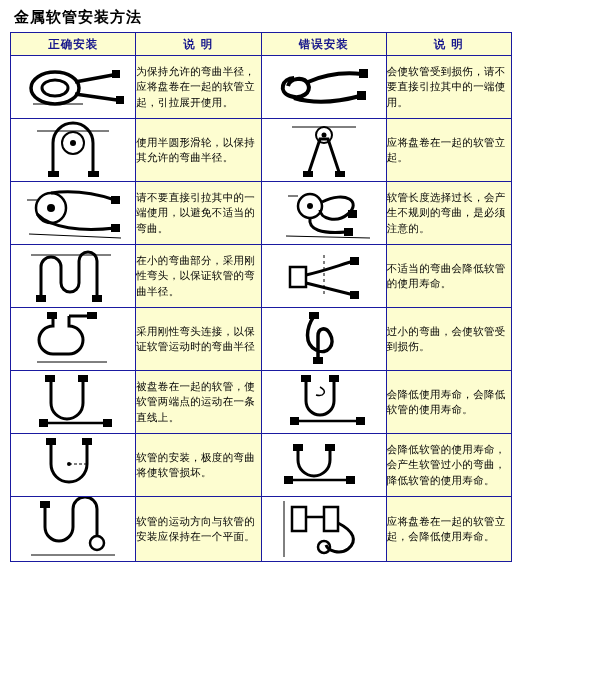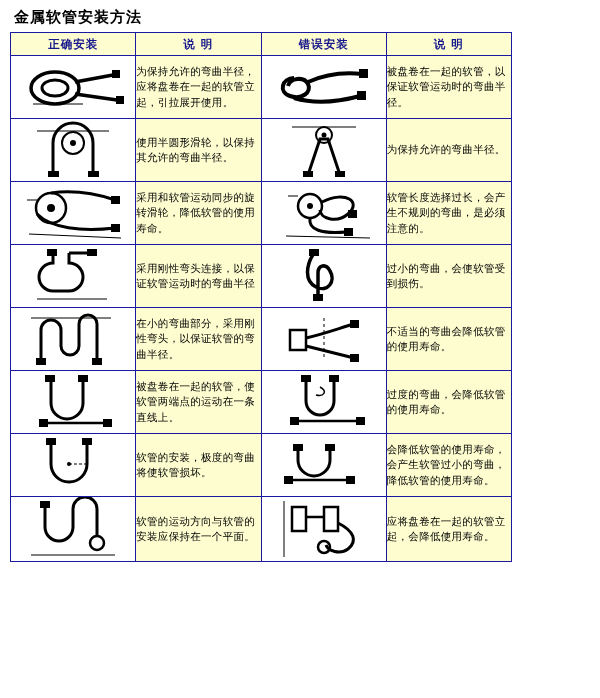--- a/index.html
+++ b/index.html
@@ -103,21 +103,21 @@
           <span>
             <svg width="120" height="58" viewBox="0 0 120 58">
               <path d="M30 20 C18 20 14 34 26 38 C38 42 48 34 44 26 C40 18 26 20 24 28" fill="none" stroke="#000" stroke-width="4"></path>
               <path d="M44 24 C62 16 80 14 98 16" fill="none" stroke="#000" stroke-width="4"></path>
               <path d="M30 40 C50 46 74 44 96 38" fill="none" stroke="#000" stroke-width="4"></path>
               <rect x="95" y="11" width="9" height="9" fill="#000"></rect>
               <rect x="93" y="33" width="9" height="9" fill="#000"></rect>
             </svg>
           </span>
         </td>
-        <td class="note">被盘卷在一起的软管，以保证软管运动时的弯曲半径。</td>
+        <td class="note">会使软管受到损伤，请不要直接引拉其中的一端使用。</td>
       </tr>
 
       <tr>
         <td class="fig">
           <span>
             <svg width="120" height="58" viewBox="0 0 120 58">
               <path d="M40 52 L40 22 A20 20 0 0 1 80 22 L80 52" fill="none" stroke="#000" stroke-width="3"></path>
               <circle cx="60" cy="22" r="11" fill="none" stroke="#000" stroke-width="2"></circle>
               <circle cx="60" cy="22" r="3" fill="#000"></circle>
               <rect x="35" y="50" width="11" height="6" fill="#000"></rect>
@@ -132,39 +132,39 @@
             <svg width="120" height="58" viewBox="0 0 120 58">
               <path d="M44 54 L56 18 L64 18 L76 54" fill="none" stroke="#000" stroke-width="3"></path>
               <circle cx="60" cy="14" r="8" fill="none" stroke="#000" stroke-width="2"></circle>
               <circle cx="60" cy="14" r="2.5" fill="#000"></circle>
               <rect x="39" y="50" width="10" height="6" fill="#000"></rect>
               <rect x="71" y="50" width="10" height="6" fill="#000"></rect>
               <path d="M28 6 L92 6" stroke="#000" stroke-width="1"></path>
             </svg>
           </span>
         </td>
-        <td class="note">为保持允许的弯曲半径。</td>
+        <td class="note">应将盘卷在一起的软管立起。</td>
       </tr>
 
       <tr>
         <td class="fig">
           <span>
             <svg width="130" height="58" viewBox="0 0 130 58">
               <circle cx="40" cy="24" r="15" fill="none" stroke="#000" stroke-width="2.5"></circle>
               <circle cx="40" cy="24" r="4" fill="#000"></circle>
               <path d="M40 9 C62 6 86 10 104 16" fill="none" stroke="#000" stroke-width="3"></path>
               <path d="M26 30 C40 44 70 48 104 44" fill="none" stroke="#000" stroke-width="3"></path>
               <rect x="100" y="12" width="9" height="8" fill="#000"></rect>
               <rect x="100" y="40" width="9" height="8" fill="#000"></rect>
               <path d="M18 50 L110 54" stroke="#000" stroke-width="1"></path>
               <path d="M16 16 L26 16" stroke="#000" stroke-width="1"></path>
             </svg>
           </span>
         </td>
-        <td class="note">采用和软管运动同步的旋转滑轮，降低软管的使用寿命。</td>
+        <td class="note">请不要直接引拉其中的一端使用，以避免不适当的弯曲。</td>
         <td class="fig">
           <span>
             <svg width="130" height="58" viewBox="0 0 130 58">
               <circle cx="48" cy="22" r="12" fill="none" stroke="#000" stroke-width="2.5"></circle>
               <circle cx="48" cy="22" r="3" fill="#000"></circle>
               <path d="M60 18 C84 6 100 18 86 30 C74 40 58 34 58 26" fill="none" stroke="#000" stroke-width="3"></path>
               <path d="M48 34 C46 46 60 50 84 48" fill="none" stroke="#000" stroke-width="3"></path>
               <rect x="82" y="44" width="9" height="8" fill="#000"></rect>
               <rect x="86" y="26" width="9" height="8" fill="#000"></rect>
               <path d="M24 52 L108 54" stroke="#000" stroke-width="1"></path>
@@ -172,45 +172,20 @@
             </svg>
           </span>
         </td>
         <td class="note">软管长度选择过长，会产生不规则的弯曲，是必须注意的。</td>
       </tr>
 
       <tr>
         <td class="fig">
           <span>
             <svg width="130" height="58" viewBox="0 0 130 58">
-              <path d="M42 6 L42 16 A14 14 0 0 0 42 44 L58 44 A14 14 0 0 0 58 16 L58 6" fill="none" stroke="#000" stroke-width="3"></path>
-              <path d="M58 6 L80 6" stroke="#000" stroke-width="3"></path>
-              <rect x="36" y="2" width="10" height="7" fill="#000"></rect>
-              <rect x="76" y="2" width="10" height="7" fill="#000"></rect>
-              <path d="M26 52 L96 52" stroke="#000" stroke-width="1"></path>
-            </svg>
-          </span>
-        </td>
-        <td class="note">采用刚性弯头连接，以保证软管运动时的弯曲半径</td>
-        <td class="fig">
-          <span>
-            <svg width="130" height="58" viewBox="0 0 130 58">
-              <path d="M52 6 C44 18 42 34 54 40 C66 46 74 34 68 24 C64 16 56 18 56 26 L56 50" fill="none" stroke="#000" stroke-width="3.5"></path>
-              <rect x="47" y="2" width="10" height="7" fill="#000"></rect>
-              <rect x="51" y="47" width="10" height="7" fill="#000"></rect>
-            </svg>
-          </span>
-        </td>
-        <td class="note">过小的弯曲，会使软管受到损伤。</td>
-      </tr>
-
-      <tr>
-        <td class="fig">
-          <span>
-            <svg width="130" height="58" viewBox="0 0 130 58">
               <path d="M30 50 L30 20 A10 10 0 0 1 50 20 L50 36 A9 9 0 0 0 68 36 L68 14" fill="none" stroke="#000" stroke-width="3"></path>
               <path d="M68 14 A9 9 0 0 1 86 14 L86 50" fill="none" stroke="#000" stroke-width="3"></path>
               <rect x="25" y="48" width="10" height="7" fill="#000"></rect>
               <rect x="81" y="48" width="10" height="7" fill="#000"></rect>
               <path d="M20 8 L100 8" stroke="#000" stroke-width="1"></path>
             </svg>
           </span>
         </td>
         <td class="note">在小的弯曲部分，采用刚性弯头，以保证软管的弯曲半径。</td>
         <td class="fig">
@@ -219,20 +194,45 @@
               <rect x="28" y="20" width="16" height="20" fill="none" stroke="#000" stroke-width="2.5"></rect>
               <path d="M44 28 C62 24 78 18 92 14" fill="none" stroke="#000" stroke-width="3"></path>
               <path d="M44 36 C60 40 76 44 92 48" fill="none" stroke="#000" stroke-width="3"></path>
               <rect x="88" y="10" width="9" height="8" fill="#000"></rect>
               <rect x="88" y="44" width="9" height="8" fill="#000"></rect>
               <path d="M62 8 L62 50" stroke="#000" stroke-width="1" stroke-dasharray="3,3"></path>
             </svg>
           </span>
         </td>
         <td class="note">不适当的弯曲会降低软管的使用寿命。</td>
+      </tr>
+
+      <tr>
+        <td class="fig">
+          <span>
+            <svg width="130" height="58" viewBox="0 0 130 58">
+              <path d="M42 6 L42 16 A14 14 0 0 0 42 44 L58 44 A14 14 0 0 0 58 16 L58 6" fill="none" stroke="#000" stroke-width="3"></path>
+              <path d="M58 6 L80 6" stroke="#000" stroke-width="3"></path>
+              <rect x="36" y="2" width="10" height="7" fill="#000"></rect>
+              <rect x="76" y="2" width="10" height="7" fill="#000"></rect>
+              <path d="M26 52 L96 52" stroke="#000" stroke-width="1"></path>
+            </svg>
+          </span>
+        </td>
+        <td class="note">采用刚性弯头连接，以保证软管运动时的弯曲半径</td>
+        <td class="fig">
+          <span>
+            <svg width="130" height="58" viewBox="0 0 130 58">
+              <path d="M52 6 C44 18 42 34 54 40 C66 46 74 34 68 24 C64 16 56 18 56 26 L56 50" fill="none" stroke="#000" stroke-width="3.5"></path>
+              <rect x="47" y="2" width="10" height="7" fill="#000"></rect>
+              <rect x="51" y="47" width="10" height="7" fill="#000"></rect>
+            </svg>
+          </span>
+        </td>
+        <td class="note">过小的弯曲，会使软管受到损伤。</td>
       </tr>
 
       <tr>
         <td class="fig">
           <span>
             <svg width="130" height="58" viewBox="0 0 130 58">
               <path d="M40 6 L40 30 A16 16 0 0 0 72 30 L72 6" fill="none" stroke="#000" stroke-width="3"></path>
               <path d="M32 50 L96 50" stroke="#000" stroke-width="2.5"></path>
               <rect x="34" y="2" width="10" height="7" fill="#000"></rect>
               <rect x="67" y="2" width="10" height="7" fill="#000"></rect>
@@ -248,21 +248,21 @@
               <path d="M44 6 L44 28 A14 14 0 0 0 72 28 L72 6" fill="none" stroke="#000" stroke-width="3"></path>
               <path d="M32 48 L98 48" stroke="#000" stroke-width="2.5"></path>
               <rect x="39" y="2" width="10" height="7" fill="#000"></rect>
               <rect x="67" y="2" width="10" height="7" fill="#000"></rect>
               <rect x="28" y="44" width="9" height="8" fill="#000"></rect>
               <rect x="94" y="44" width="9" height="8" fill="#000"></rect>
               <path d="M58 14 C66 18 62 24 54 22" fill="none" stroke="#000" stroke-width="1.5"></path>
             </svg>
           </span>
         </td>
-        <td class="note">过度的弯曲，会降低软管的使用寿命。</td>
+        <td class="note">会降低使用寿命，会降低软管的使用寿命。</td>
       </tr>
 
 
       <tr>
         <td class="fig">
           <span>
             <svg width="130" height="58" viewBox="0 0 130 58">
               <path d="M40 6 L40 28 A18 18 0 0 0 76 28 L76 6" fill="none" stroke="#000" stroke-width="3"></path>
               <rect x="35" y="2" width="10" height="7" fill="#000"></rect>
               <rect x="71" y="2" width="10" height="7" fill="#000"></rect>

